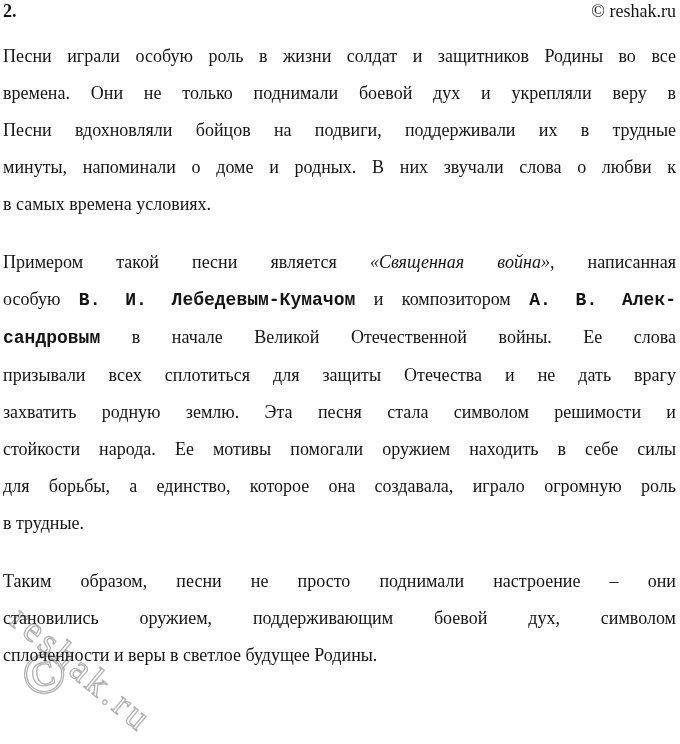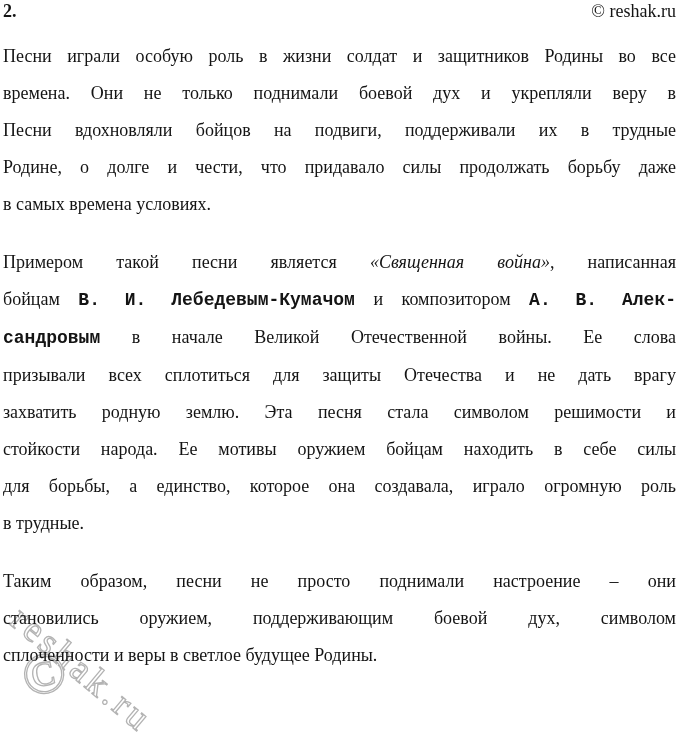--- a/index.html
+++ b/index.html
@@ -76,30 +76,30 @@
 <div class="header">
   <span class="task-number">2.</span>
   <span class="copyright">© reshak.ru</span>
 </div>
 
 <div class="content">
     <div class="para">
       <div class="line"><span>Песни играли особую роль в жизни солдат и защитников Родины во все</span></div>
       <div class="line"><span>времена. Они не только поднимали боевой дух и укрепляли веру в</span></div>
       <div class="line"><span>Песни вдохновляли бойцов на подвиги, поддерживали их в трудные</span></div>
-      <div class="line"><span>Родине, о долге и чести, что придавало силы продолжать борьбу даже</span></div>
+      <div class="line"><span>минуты, напоминали о доме и родных. В них звучали слова о любви к</span></div>
       <div class="line last"><span>в самых времена условиях.</span></div>
     </div>
     <div class="para">
       <div class="line"><span>Примером такой песни является </span><span class="seg-i">«Священная война»</span><span>, написанная</span></div>
-      <div class="line"><span>бойцам </span><span class="seg-b">В. И. Лебедевым-Кумачом</span><span> и композитором </span><span class="seg-b">А. В. Алек-</span></div>
+      <div class="line"><span>особую </span><span class="seg-b">В. И. Лебедевым-Кумачом</span><span> и композитором </span><span class="seg-b">А. В. Алек-</span></div>
       <div class="line"><span class="seg-b">сандровым</span><span> в начале Великой Отечественной войны. Ее слова</span></div>
       <div class="line"><span>призывали всех сплотиться для защиты Отечества и не дать врагу</span></div>
       <div class="line"><span>захватить родную землю. Эта песня стала символом решимости и</span></div>
-      <div class="line"><span>стойкости народа. Ее мотивы оружием бойцам находить в себе силы</span></div>
+      <div class="line"><span>стойкости народа. Ее мотивы помогали оружием находить в себе силы</span></div>
       <div class="line"><span>для борьбы, а единство, которое она создавала, играло огромную роль</span></div>
       <div class="line last"><span>в трудные.</span></div>
     </div>
     <div class="para">
       <div class="line"><span>Таким образом, песни не просто поднимали настроение – они</span></div>
       <div class="line"><span>становились оружием, поддерживающим боевой дух, символом</span></div>
       <div class="line last"><span>сплоченности и веры в светлое будущее Родины.</span></div>
     </div>
   </div>
 

